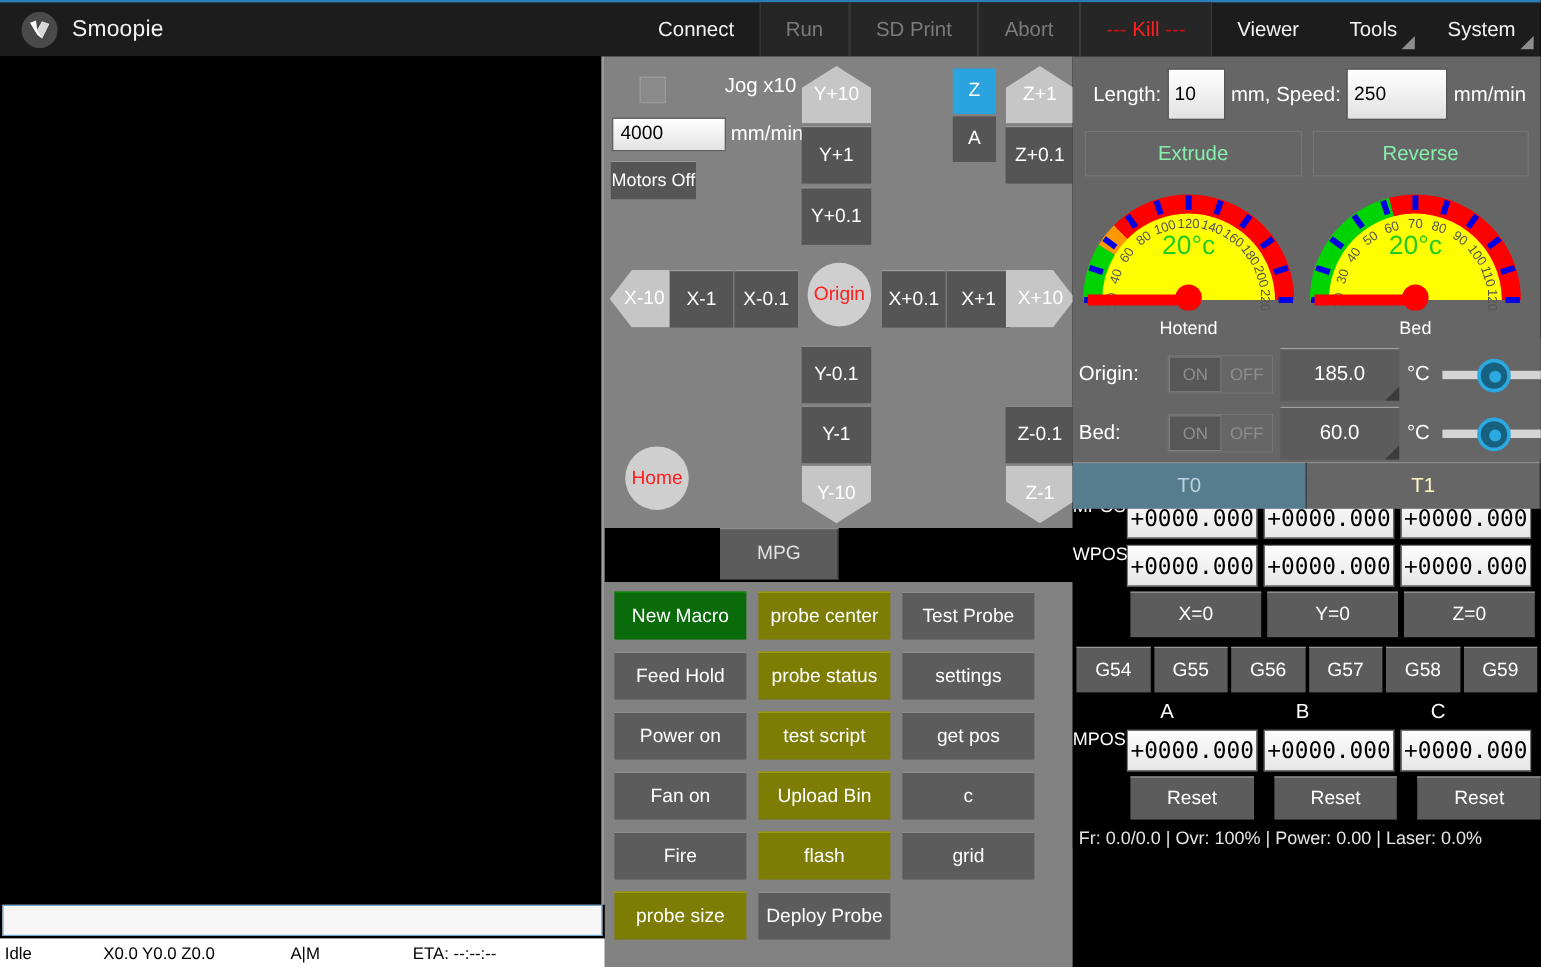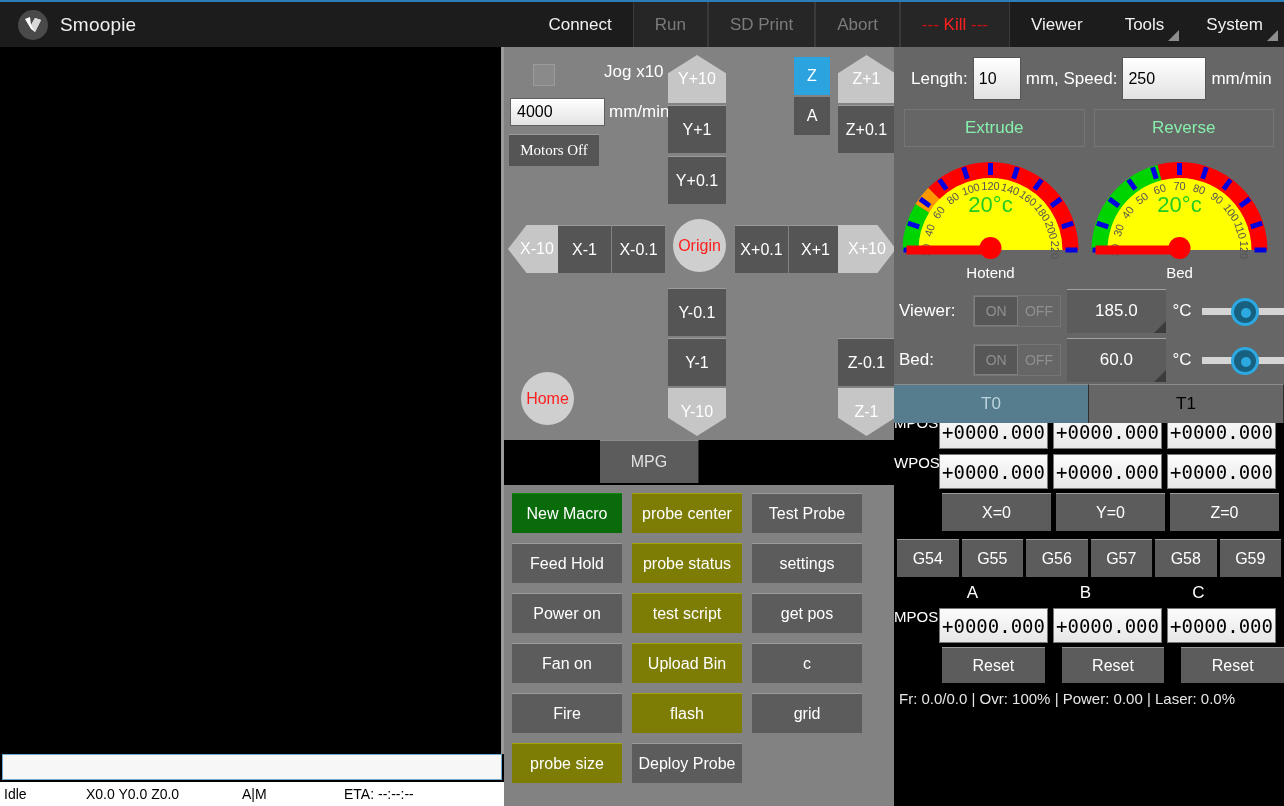--- a/index.html
+++ b/index.html
@@ -79,23 +79,23 @@
     position:absolute; left:100px; top:15px; color:#fff; font-size:17px;
   }
   .feedrate {
     position:absolute; left:6px; top:51px; width:95px; height:28px;
     background:linear-gradient(#ffffff,#e3e3e3);
     border:1px solid #606060; font-size:16px; padding:0 6px; color:#000;
     font-family:inherit;
   }
   .feed-unit { position:absolute; left:105px; top:55px; color:#fff; font-size:17px; }
   .motors-off {
-    position:absolute; left:5px; top:87px; width:90px; height:32px;
+    position:absolute; left:5px; top:87px; width:71px; height:32px;
     background:#555; color:#fff; font-size:15px; border:none;
-    border-top:1px solid #9a9a9a; font-family:Liberation Serif, serif; cursor:pointer;
+    border-top:1px solid #9a9a9a; font-family:Liberation Sans, sans-serif; cursor:pointer;
   }
 
   
   .jbtn {
     position:absolute; background:#555; color:#fff; border:none;
     font-size:16px; font-family:inherit; cursor:pointer;
     border-top:1px solid #9b9b9b;
     display:flex; align-items:center; justify-content:center;
   }
   .jbtn.pale { background:#c6c6c6; color:#fff; border-top:none; }
@@ -205,21 +205,21 @@
     position:absolute; top:3px; left:29px; width:28px; height:28px;
     border-radius:50%; background:#17607f; border:3px solid #2ca9e0;
   }
   .slider .knob::after{
     content:""; position:absolute; left:7px; top:7px; width:10px;height:10px;
     border-radius:50%; background:#2ca9e0;
   }
 
   .tool-tabs { display:flex; }
   .tool-tab {
-    flex:1; height:39px; background:#666; color:#000000; font-size:17px;
+    flex:1; height:39px; background:#666; color:#fef9c3; font-size:17px;
     border:none; font-family:inherit; cursor:pointer;
     border-top:1px solid #8d8d8d; border-right:1px solid #2e2e2e;
   }
   .tool-tab.active { background:#567d8e; color:#bcd3dd; }
 
   
   .dro { background:#000; padding-top:6px; }
   .dro-head { display:flex; padding-left:22px; }
   .dro-head span { width:113px; text-align:center; color:#fff; font-size:17px; }
   .dro-row { display:flex; align-items:flex-start; margin-top:5px; }
@@ -441,21 +441,21 @@
                 <circle cx="91.5" cy="93" r="11" fill="#ff0000"></circle>
                 <text x="91.5" y="57" font-size="22" font-family="&quot;Liberation Sans&quot;, sans-serif" fill="#22cc22" text-anchor="middle">20°c</text>
               </g>
           </svg>
           <div class="gauge-lbl">Bed</div>
         </div>
       </div>
 
       <div class="temp-rows">
         <div class="temp-row">
-          <span class="name">Viewer:</span>
+          <span class="name">Origin:</span>
           <span class="onoff">
             <span class="on">ON</span>
             <span class="off">OFF</span>
           </span>
           <span class="tfield">185.0</span>
           <span class="deg">°C</span>
           <span class="slider">
             <span class="track"></span>
             <span class="knob"></span>
           </span>

